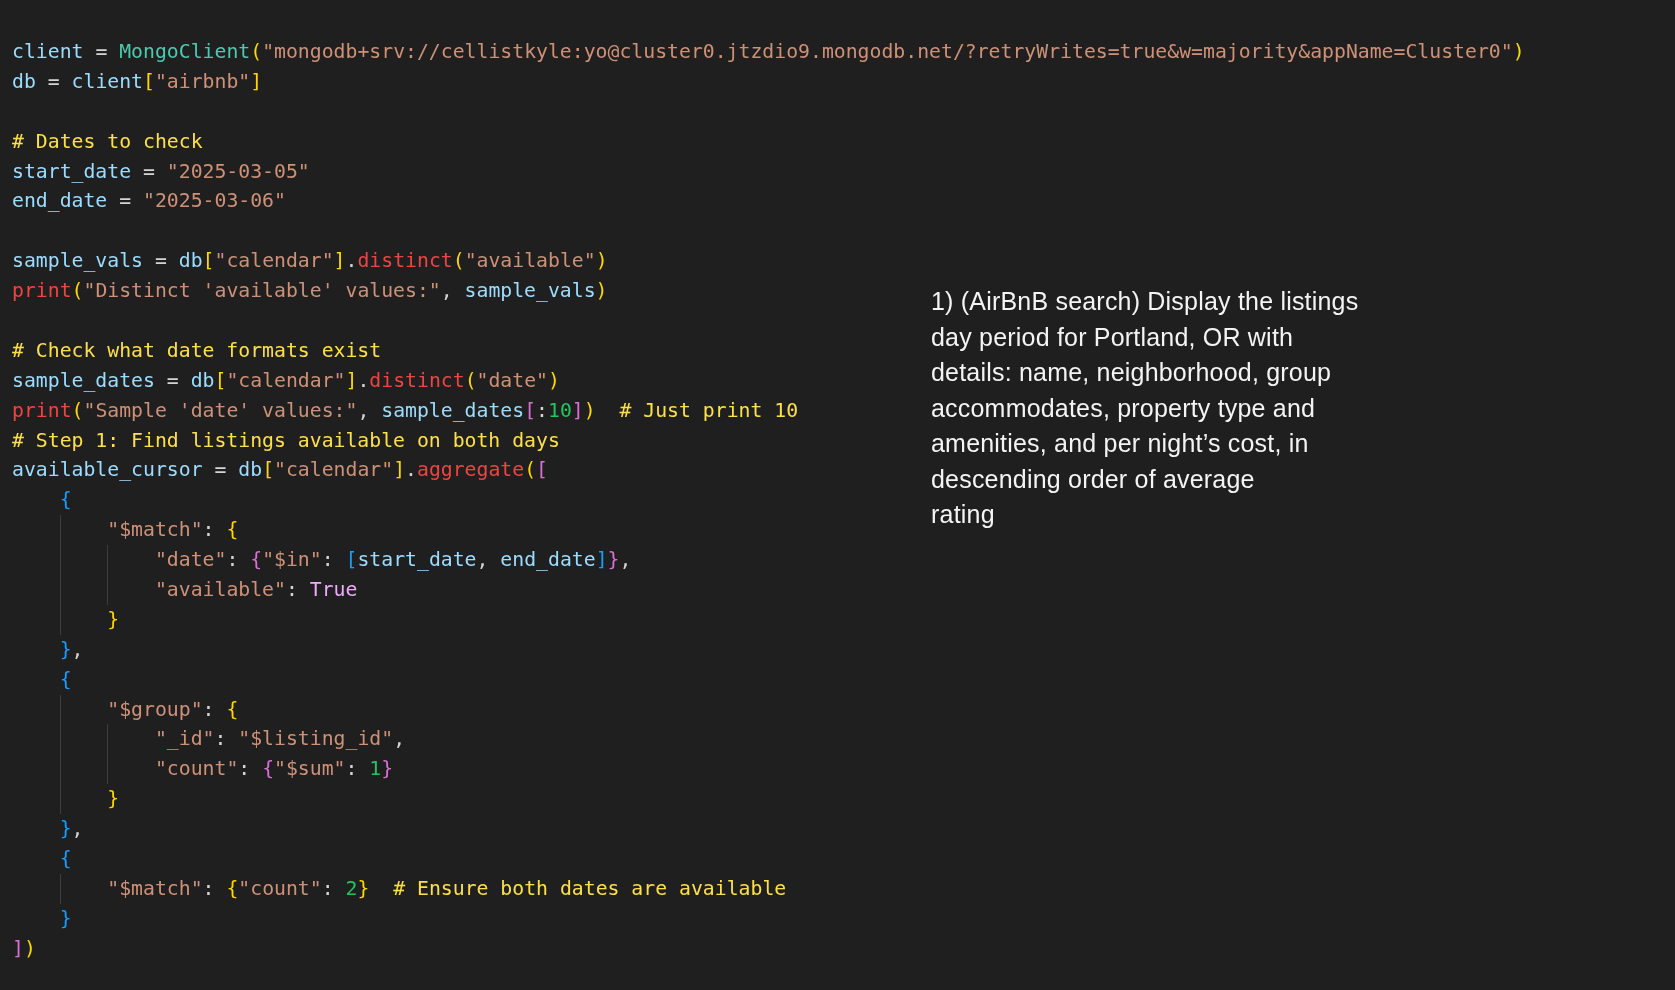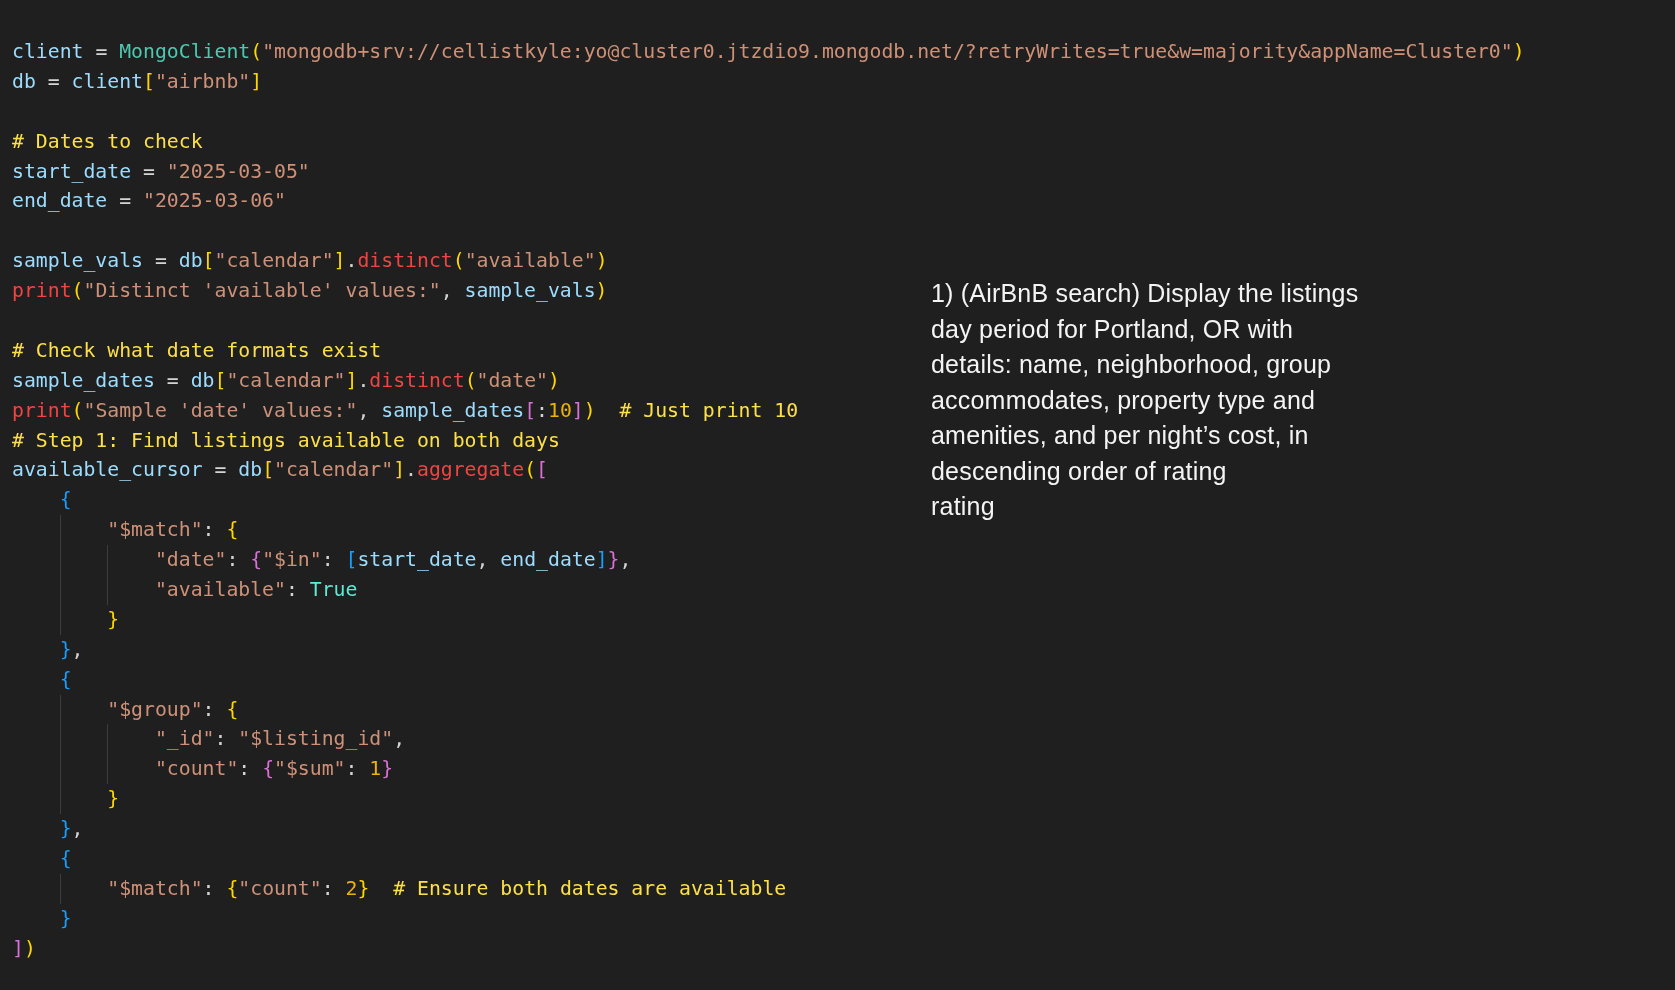--- a/index.html
+++ b/index.html
@@ -20,45 +20,45 @@
   }
   .code-line{height:29.9px;}
   .ind{display:inline-block;}
   .ind.guide{box-shadow:inset 1px 0 0 #3d3d3d;}
   
   .t-v{color:#9CDCFE}   
   .t-o{color:#D4D4D4}   
   .t-f{color:#ef4444}   
   .t-c{color:#4EC9B0}   
   .t-s{color:#CE9178}   
-  .t-k{color:#5eead4}   
-  .t-n{color:#eab308}   
+  .t-k{color:#f0abfc}   
+  .t-n{color:#22c55e}   
   .t-m{color:#fde047}   
   .t-b1{color:#FFD700}  
   .t-b2{color:#DA70D6}  
   .t-b3{color:#179FFF}  
   .annotation{
-    position:absolute;left:931px;top:276px;width:520px;
+    position:absolute;left:931px;top:284px;width:520px;
     font-family:"Liberation Sans",sans-serif;
     font-size:25px;line-height:35.5px;
     color:#f4f4f4;
     letter-spacing:0.2px;
   }
   .ann-line{white-space:pre;}
 </style>
 </head>
 <body>
 
 <div class="screen">
 
   <div class="code-pane" id="code-pane"><div class="code-line"><span class="t-v">client</span><span class="t-o"> = </span><span class="t-c">MongoClient</span><span class="t-b1">(</span><span class="t-s">"mongodb+srv://cellistkyle:yo@cluster0.jtzdio9.mongodb.net/?retryWrites=true&amp;w=majority&amp;appName=Cluster0"</span><span class="t-b1">)</span></div><div class="code-line"><span class="t-v">db</span><span class="t-o"> = </span><span class="t-v">client</span><span class="t-b1">[</span><span class="t-s">"airbnb"</span><span class="t-b1">]</span></div><div class="code-line"></div><div class="code-line"><span class="t-m"># Dates to check</span></div><div class="code-line"><span class="t-v">start_date</span><span class="t-o"> = </span><span class="t-s">"2025-03-05"</span></div><div class="code-line"><span class="t-v">end_date</span><span class="t-o"> = </span><span class="t-s">"2025-03-06"</span></div><div class="code-line"></div><div class="code-line"><span class="t-v">sample_vals</span><span class="t-o"> = </span><span class="t-v">db</span><span class="t-b1">[</span><span class="t-s">"calendar"</span><span class="t-b1">]</span><span class="t-o">.</span><span class="t-f">distinct</span><span class="t-b1">(</span><span class="t-s">"available"</span><span class="t-b1">)</span></div><div class="code-line"><span class="t-f">print</span><span class="t-b1">(</span><span class="t-s">"Distinct 'available' values:"</span><span class="t-o">, </span><span class="t-v">sample_vals</span><span class="t-b1">)</span></div><div class="code-line"></div><div class="code-line"><span class="t-m"># Check what date formats exist</span></div><div class="code-line"><span class="t-v">sample_dates</span><span class="t-o"> = </span><span class="t-v">db</span><span class="t-b1">[</span><span class="t-s">"calendar"</span><span class="t-b1">]</span><span class="t-o">.</span><span class="t-f">distinct</span><span class="t-b1">(</span><span class="t-s">"date"</span><span class="t-b1">)</span></div><div class="code-line"><span class="t-f">print</span><span class="t-b1">(</span><span class="t-s">"Sample 'date' values:"</span><span class="t-o">, </span><span class="t-v">sample_dates</span><span class="t-b2">[</span><span class="t-o">:</span><span class="t-n">10</span><span class="t-b2">]</span><span class="t-b1">)</span><span class="t-o">  </span><span class="t-m"># Just print 10</span></div><div class="code-line"><span class="t-m"># Step 1: Find listings available on both days</span></div><div class="code-line"><span class="t-v">available_cursor</span><span class="t-o"> = </span><span class="t-v">db</span><span class="t-b1">[</span><span class="t-s">"calendar"</span><span class="t-b1">]</span><span class="t-o">.</span><span class="t-f">aggregate</span><span class="t-b1">(</span><span class="t-b2">[</span></div><div class="code-line"><span class="ind">    </span><span class="t-b3">{</span></div><div class="code-line"><span class="ind">    </span><span class="ind guide">    </span><span class="t-s">"$match"</span><span class="t-o">: </span><span class="t-b1">{</span></div><div class="code-line"><span class="ind">    </span><span class="ind guide">    </span><span class="ind guide">    </span><span class="t-s">"date"</span><span class="t-o">: </span><span class="t-b2">{</span><span class="t-s">"$in"</span><span class="t-o">: </span><span class="t-b3">[</span><span class="t-v">start_date</span><span class="t-o">, </span><span class="t-v">end_date</span><span class="t-b3">]</span><span class="t-b2">}</span><span class="t-o">,</span></div><div class="code-line"><span class="ind">    </span><span class="ind guide">    </span><span class="ind guide">    </span><span class="t-s">"available"</span><span class="t-o">: </span><span class="t-k">True</span></div><div class="code-line"><span class="ind">    </span><span class="ind guide">    </span><span class="t-b1">}</span></div><div class="code-line"><span class="ind">    </span><span class="t-b3">}</span><span class="t-o">,</span></div><div class="code-line"><span class="ind">    </span><span class="t-b3">{</span></div><div class="code-line"><span class="ind">    </span><span class="ind guide">    </span><span class="t-s">"$group"</span><span class="t-o">: </span><span class="t-b1">{</span></div><div class="code-line"><span class="ind">    </span><span class="ind guide">    </span><span class="ind guide">    </span><span class="t-s">"_id"</span><span class="t-o">: </span><span class="t-s">"$listing_id"</span><span class="t-o">,</span></div><div class="code-line"><span class="ind">    </span><span class="ind guide">    </span><span class="ind guide">    </span><span class="t-s">"count"</span><span class="t-o">: </span><span class="t-b2">{</span><span class="t-s">"$sum"</span><span class="t-o">: </span><span class="t-n">1</span><span class="t-b2">}</span></div><div class="code-line"><span class="ind">    </span><span class="ind guide">    </span><span class="t-b1">}</span></div><div class="code-line"><span class="ind">    </span><span class="t-b3">}</span><span class="t-o">,</span></div><div class="code-line"><span class="ind">    </span><span class="t-b3">{</span></div><div class="code-line"><span class="ind">    </span><span class="ind guide">    </span><span class="t-s">"$match"</span><span class="t-o">: </span><span class="t-b1">{</span><span class="t-s">"count"</span><span class="t-o">: </span><span class="t-n">2</span><span class="t-b1">}</span><span class="t-o">  </span><span class="t-m"># Ensure both dates are available</span></div><div class="code-line"><span class="ind">    </span><span class="t-b3">}</span></div><div class="code-line"><span class="t-b2">]</span><span class="t-b1">)</span></div></div>
 
   <div class="annotation">
     <div class="ann-line">1) (AirBnB search) Display the listings</div>
     <div class="ann-line">day period for Portland, OR with</div>
     <div class="ann-line">details: name, neighborhood, group</div>
     <div class="ann-line">accommodates, property type and</div>
     <div class="ann-line">amenities, and per night’s cost, in</div>
-    <div class="ann-line">descending order of rating</div>
+    <div class="ann-line">descending order of average</div>
     <div class="ann-line">rating</div>
   </div>
 
 </div>
 
 </body></html>

